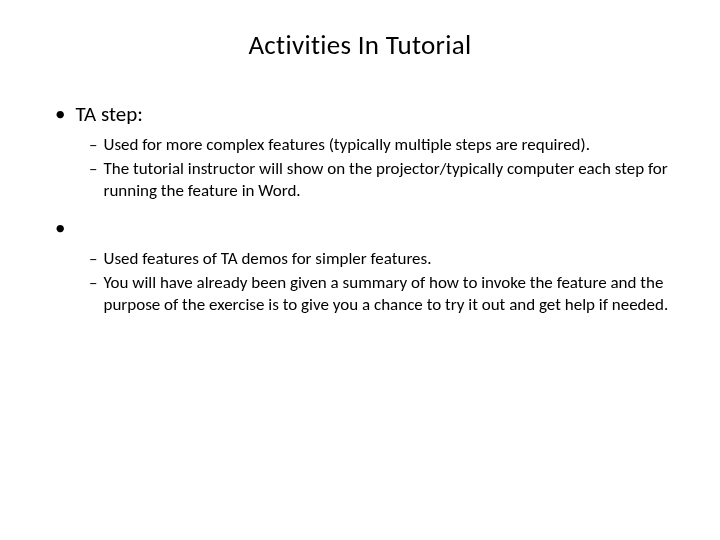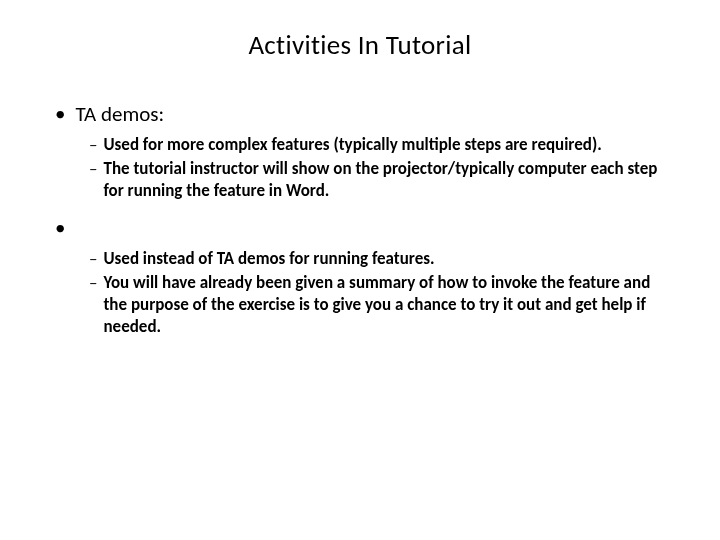--- a/index.html
+++ b/index.html
@@ -58,53 +58,52 @@
       align-items: flex-start;
       line-height: 1.3;
       margin-bottom: 2px;
     }
     .sub-item .dash-marker {
       margin-right: 6px;
       flex-shrink: 0;
     }
     .sub-item .sub-text {
       max-width: 580px;
-      font-weight: bold;
     }
   </style>
 </head>
 <body>
 
 <div class="slide">
   <h1 class="title">Activities In Tutorial</h1>
   <ul class="bullet-list">
     <li class="bullet-item">
       <div class="bullet-main">
         <span class="bullet-marker">•</span>
-        <span class="bullet-text">TA demos:</span>
+        <span class="bullet-text">TA step:</span>
       </div>
       <ul class="sub-list">
         <li class="sub-item">
           <span class="dash-marker">–</span>
           <span class="sub-text">Used for more complex features (typically multiple steps are required).</span>
         </li>
         <li class="sub-item">
           <span class="dash-marker">–</span>
           <span class="sub-text">The tutorial instructor will show on the projector/typically  computer each step for running the feature in Word.</span>
         </li>
       </ul>
     </li>
     <li class="bullet-item">
       <div class="bullet-main">
         <span class="bullet-marker">•</span>
       </div>
       <ul class="sub-list">
         <li class="sub-item">
           <span class="dash-marker">–</span>
-          <span class="sub-text">Used instead of TA demos for running features.</span>
+          <span class="sub-text">Used features of TA demos for simpler features.</span>
         </li>
         <li class="sub-item">
           <span class="dash-marker">–</span>
           <span class="sub-text">You will have already been given a summary of how to invoke the feature and the purpose of the exercise is to give you a chance to try it out and get help if needed.</span>
         </li>
       </ul>
     </li>
   </ul>
 </div>
 

